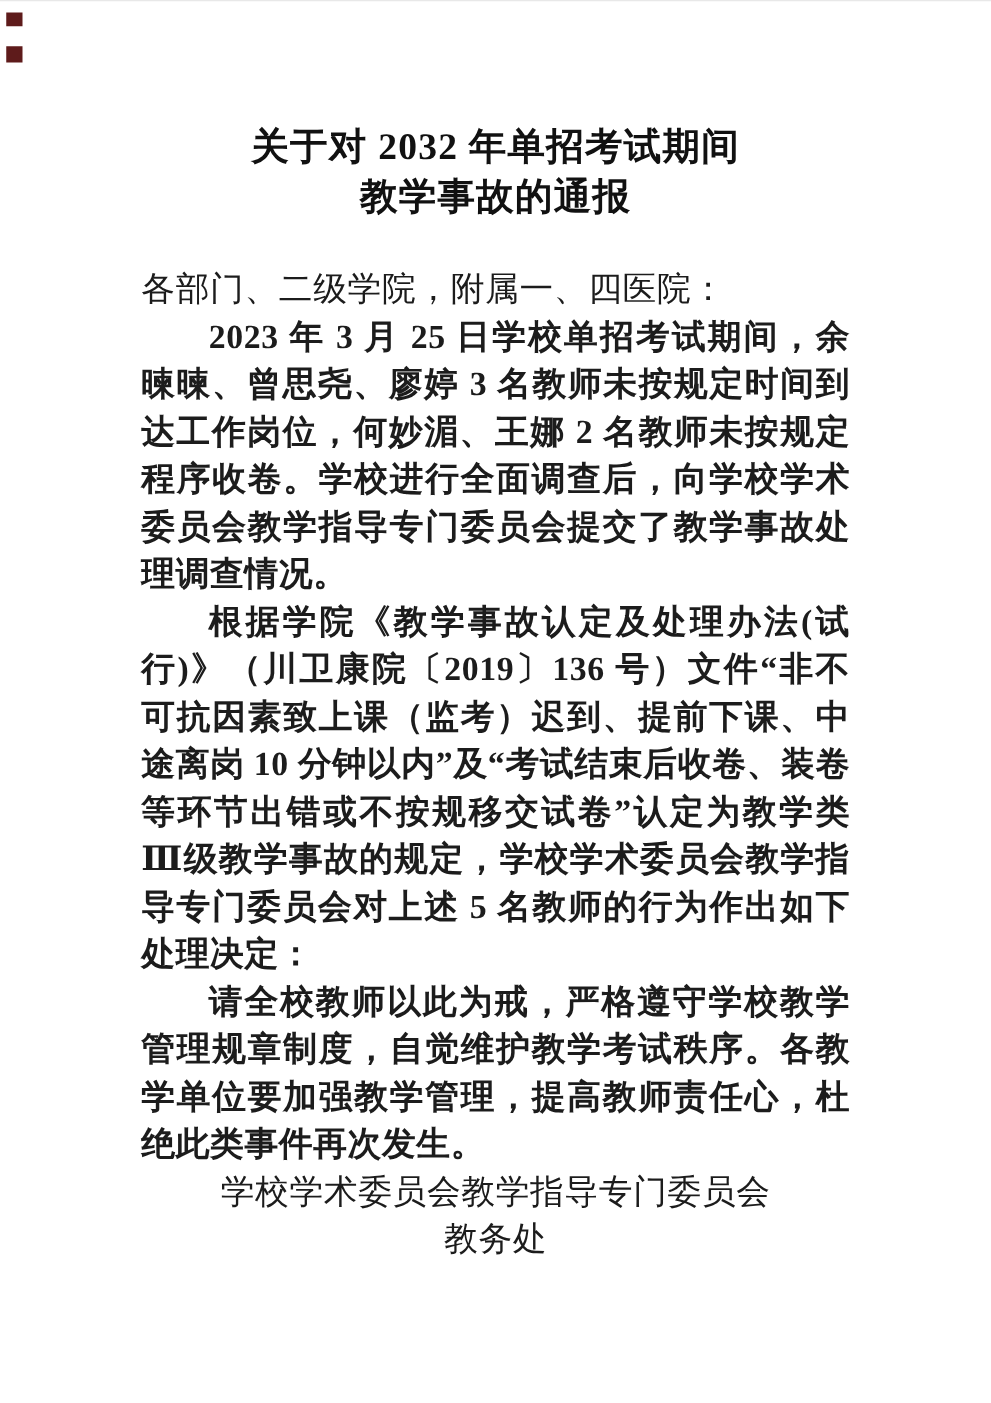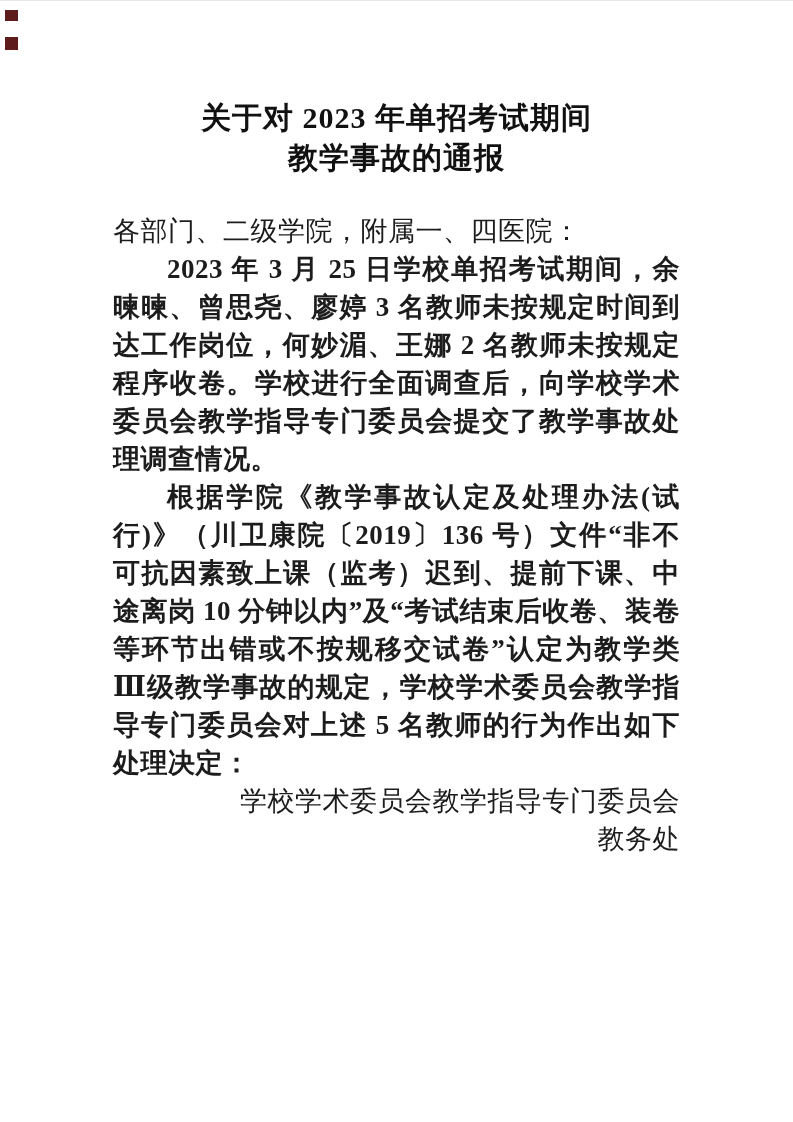--- a/index.html
+++ b/index.html
@@ -53,44 +53,45 @@
     margin: 0;
     text-align: justify;
     letter-spacing: 0.5px;
   }
   .indent {
     text-indent: 2em;
     font-weight: bold;
   }
   .signature {
     margin: 0;
-    text-align: right;
+    text-align: center;
     letter-spacing: 0.5px;
   }
 </style>
 </head>
 <body>
 
 <div class="top-edge-line"></div>
 <div class="corner-mark m1"></div>
 <div class="corner-mark m2"></div>
 
 <div class="doc">
 
   <div class="title-block">
-    <div>关于对 2023 年单招考试期间</div>
+    <div>关于对 2032 年单招考试期间</div>
     <div>教学事故的通报</div>
   </div>
 
   <div class="body-block">
     <p class="para">各部门、二级学院，附属一、四医院：</p>
 
     <p class="para indent">2023 年 3 月 25 日学校单招考试期间，余暕暕、曾思尧、廖婷 3 名教师未按规定时间到达工作岗位，何妙湄、王娜 2 名教师未按规定程序收卷。学校进行全面调查后，向学校学术委员会教学指导专门委员会提交了教学事故处理调查情况。</p>
 
     <p class="para indent">根据学院《教学事故认定及处理办法(试行)》（川卫康院〔2019〕136 号）文件“非不可抗因素致上课（监考）迟到、提前下课、中途离岗 10 分钟以内”及“考试结束后收卷、装卷等环节出错或不按规移交试卷”认定为教学类Ⅲ级教学事故的规定，学校学术委员会教学指导专门委员会对上述 5 名教师的行为作出如下处理决定：</p>
 
 
+    <p class="para indent">请全校教师以此为戒，严格遵守学校教学管理规章制度，自觉维护教学考试秩序。各教学单位要加强教学管理，提高教师责任心，杜绝此类事件再次发生。</p>
 
     <p class="signature">学校学术委员会教学指导专门委员会</p>
     <p class="signature">教务处</p>
   </div>
 
 </div>
 
 </body></html>

